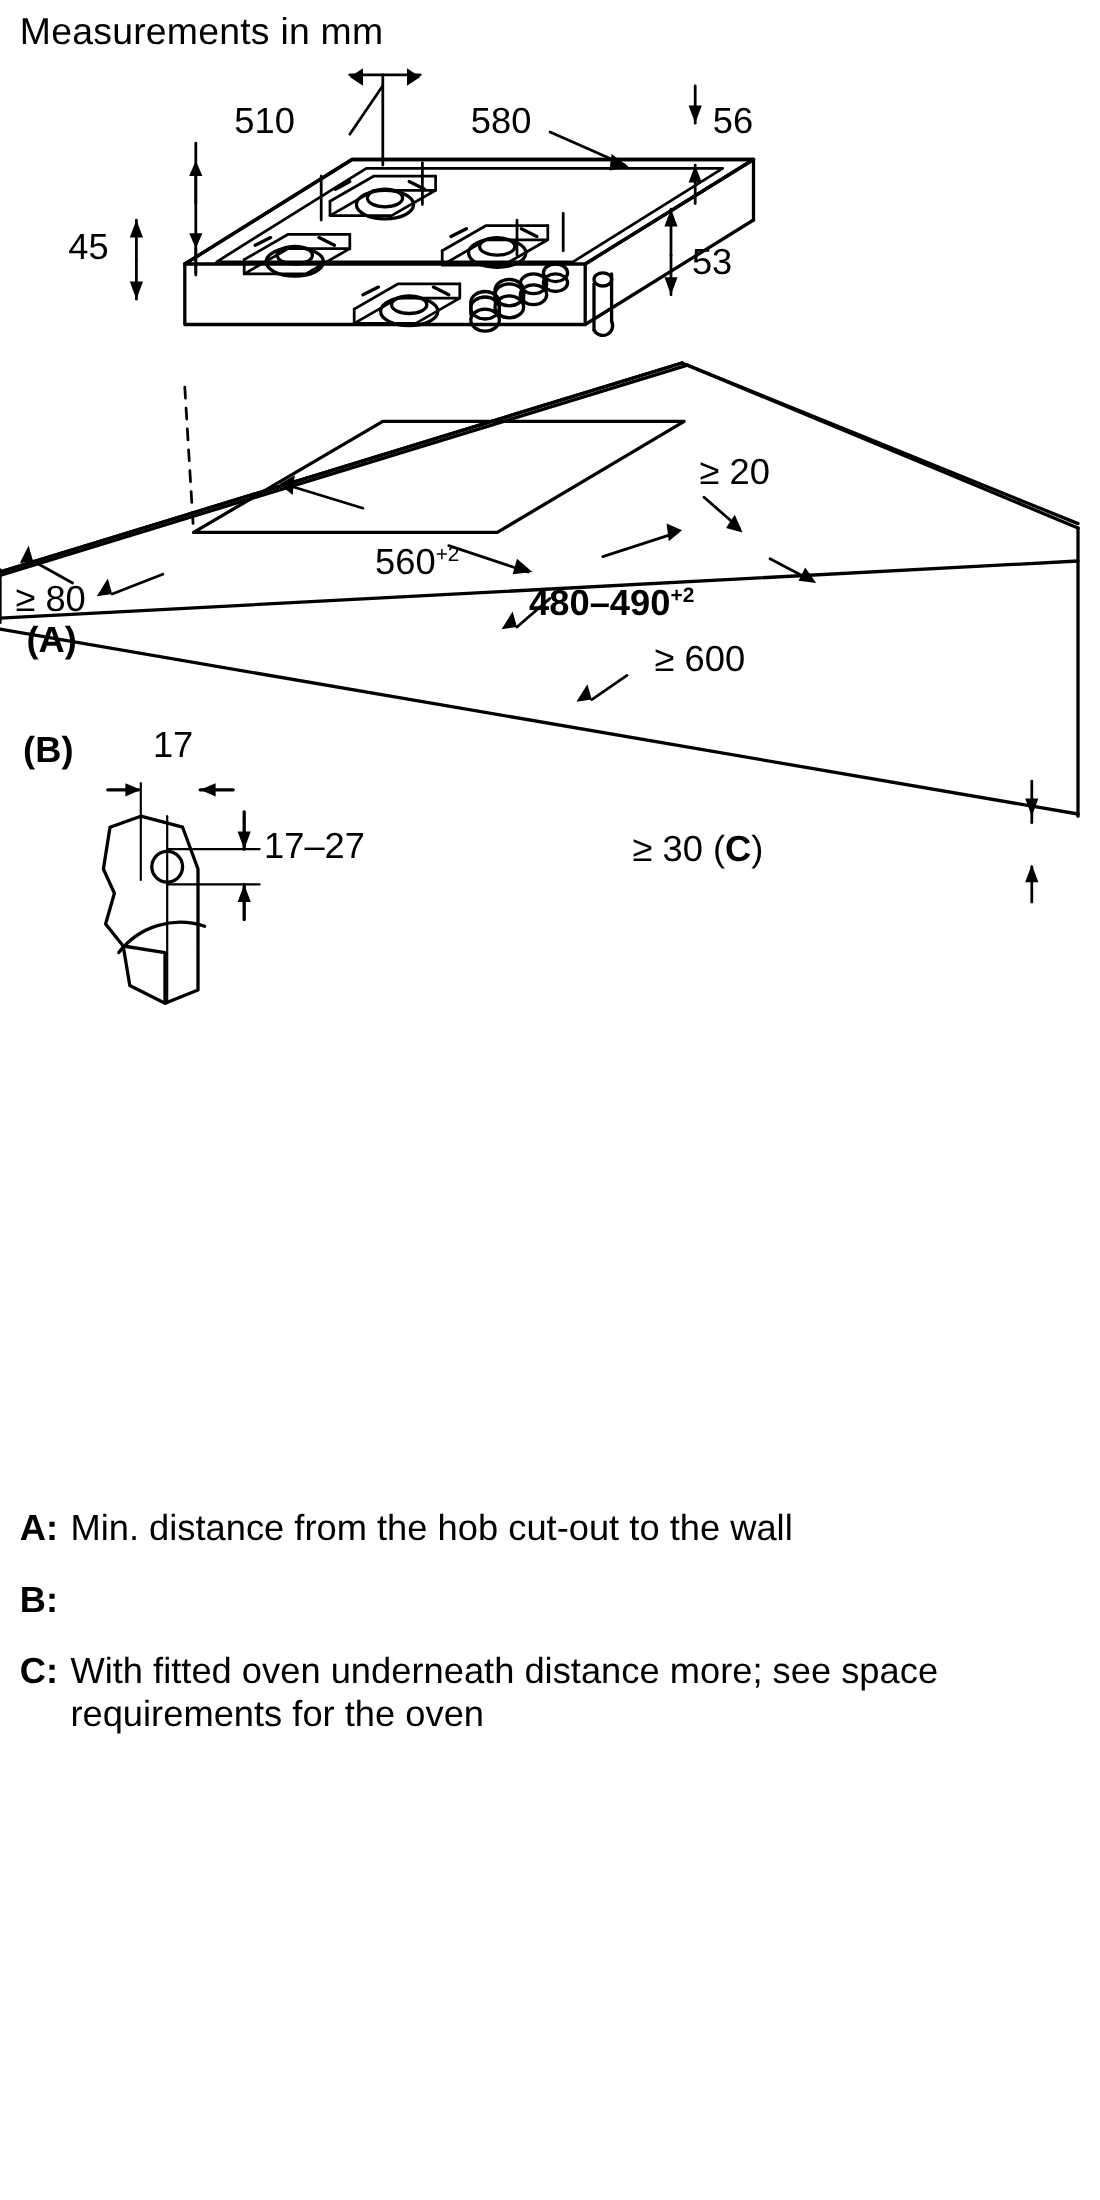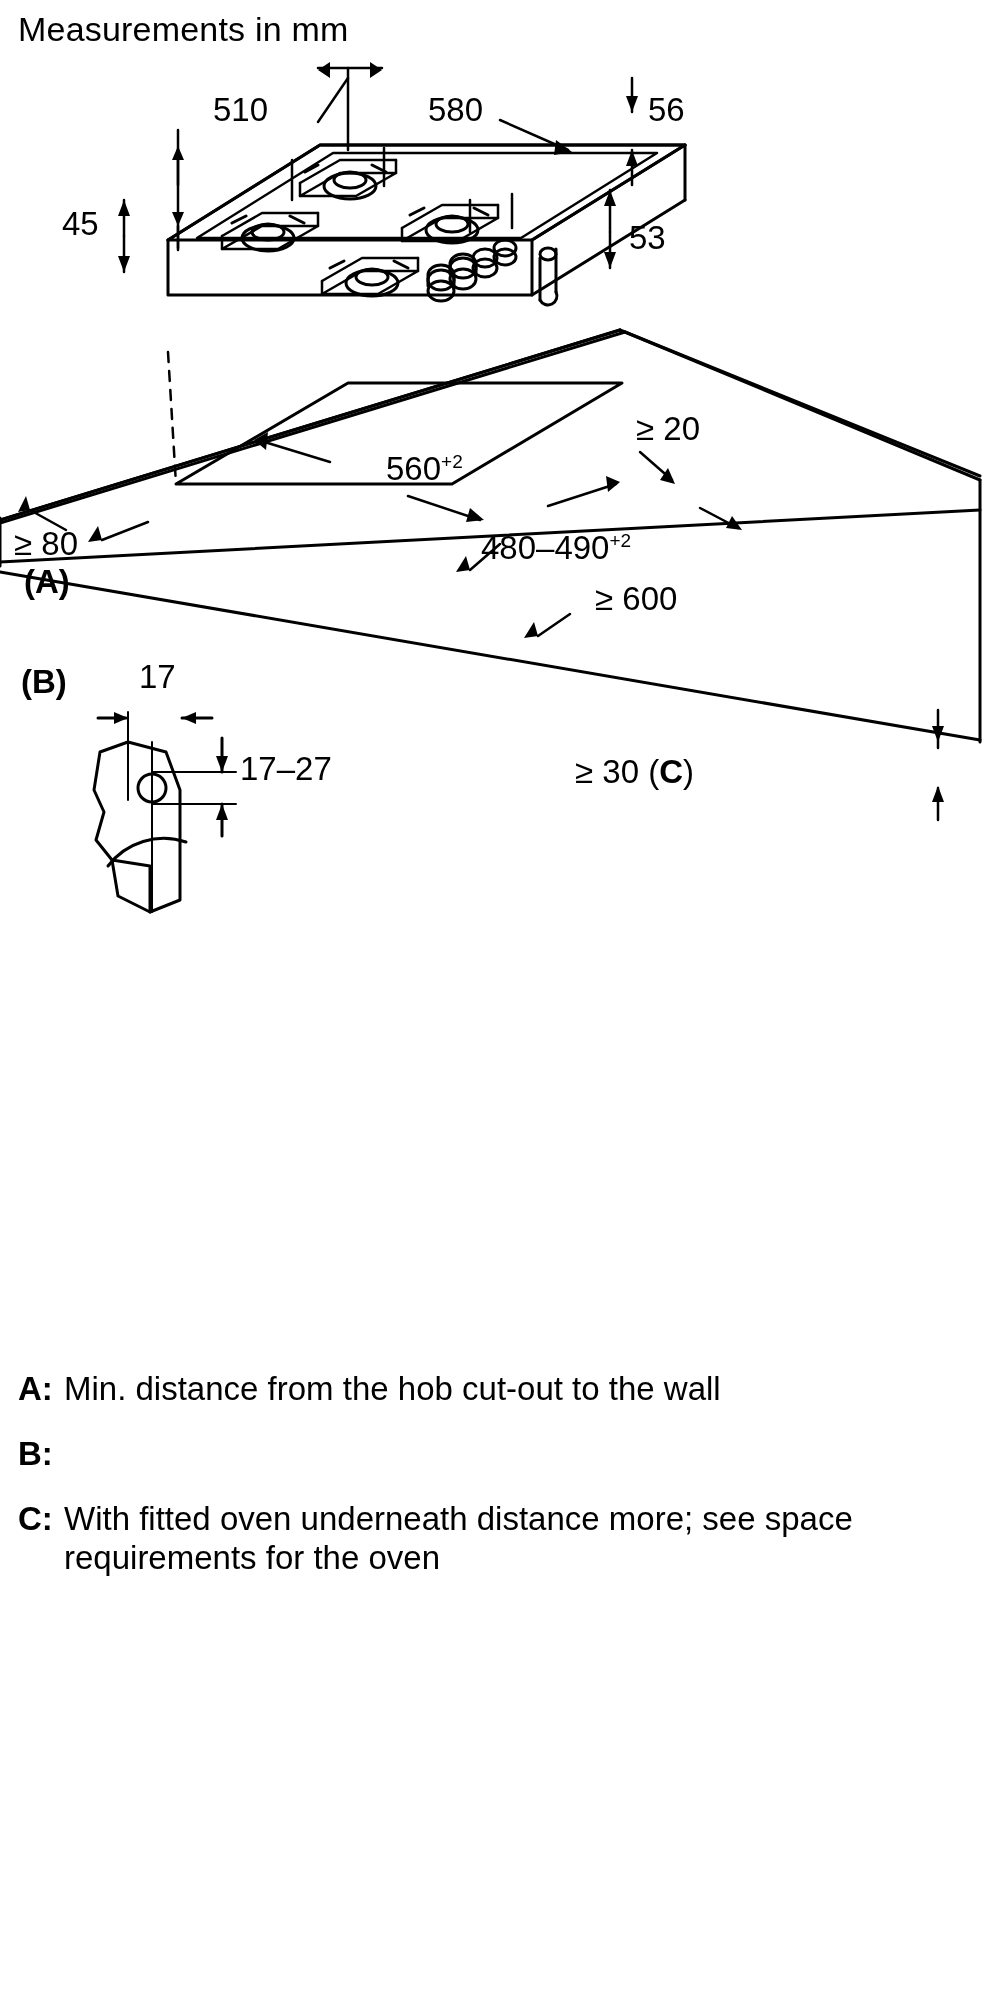--- a/index.html
+++ b/index.html
@@ -264,24 +264,24 @@
       </g>
     </g>
   </svg>
 
   <div class="lbl" style="left:213px; top:93px;"><span>510</span></div>
   <div class="lbl" style="left:428px; top:93px;"><span>580</span></div>
   <div class="lbl" style="left:648px; top:93px;"><span>56</span></div>
   <div class="lbl" style="left:62px; top:207px;"><span>45</span></div>
   <div class="lbl" style="left:629px; top:221px;"><span>53</span></div>
   <div class="lbl" style="left:636px; top:412px;"><span>≥ 20</span></div>
-  <div class="lbl" style="left:341px; top:452px;margin-left:45px;"><span>560</span><span class="sup">+2</span></div>
+  <div class="lbl" style="left:341px; top:494px;"><span>560</span><span class="sup">+2</span></div>
   <div class="lbl" style="left:14px; top:527px;"><span>≥ 80</span></div>
   <div class="lbl" style="left:24px; top:565px;"><b>(A)</b></div>
-  <div class="lbl" style="left:481px; top:531px;"><span>480–490</span><span class="sup">+2</span></div>
+  <div class="lbl" style="left:481px; top:531px;font-weight:bold;"><span>480–490</span><span class="sup">+2</span></div>
   <div class="lbl" style="left:595px; top:582px;"><span>≥ 600</span></div>
   <div class="lbl" style="left:21px; top:665px;"><b>(B)</b></div>
   <div class="lbl" style="left:139px; top:660px;"><span>17</span></div>
   <div class="lbl" style="left:240px; top:752px;"><span>17–27</span></div>
   <div class="lbl" style="left:575px; top:755px;"><span>≥ 30 (</span><b>C</b><span>)</span></div>
 
   <div class="legend">
     <div class="legend-row">
       <div class="legend-key">A:</div>
       <div class="legend-text">Min. distance from the hob cut-out to the wall</div>

